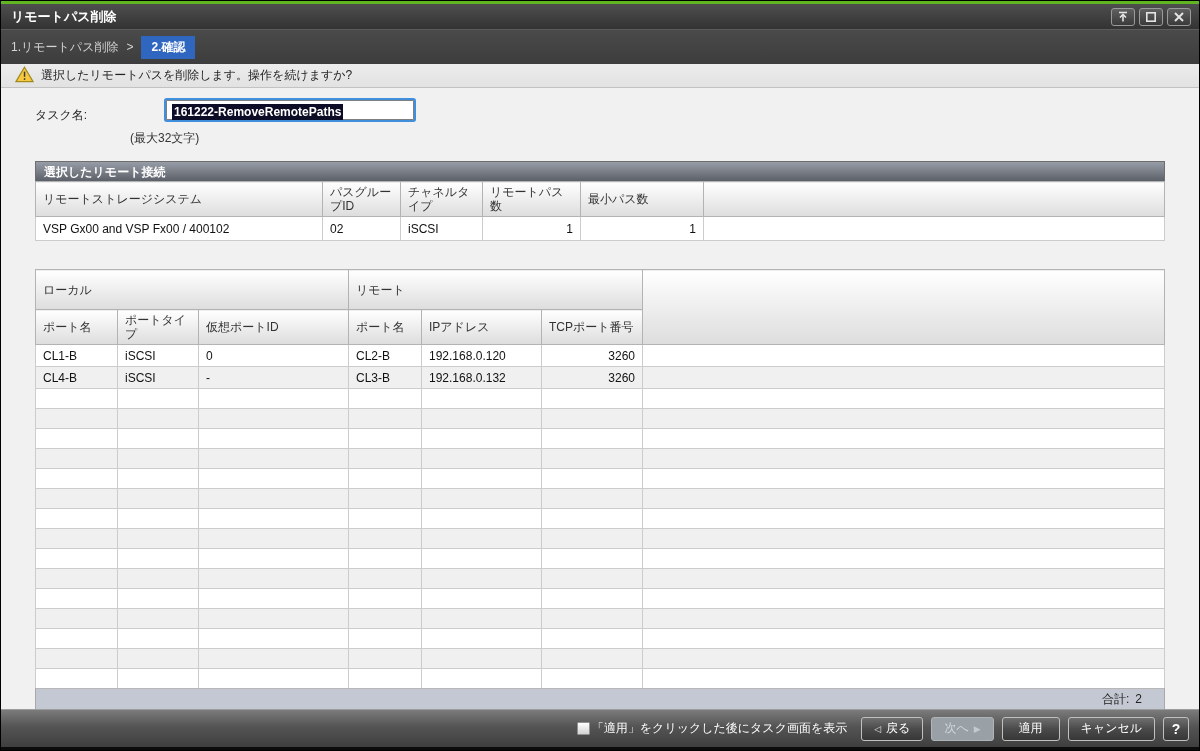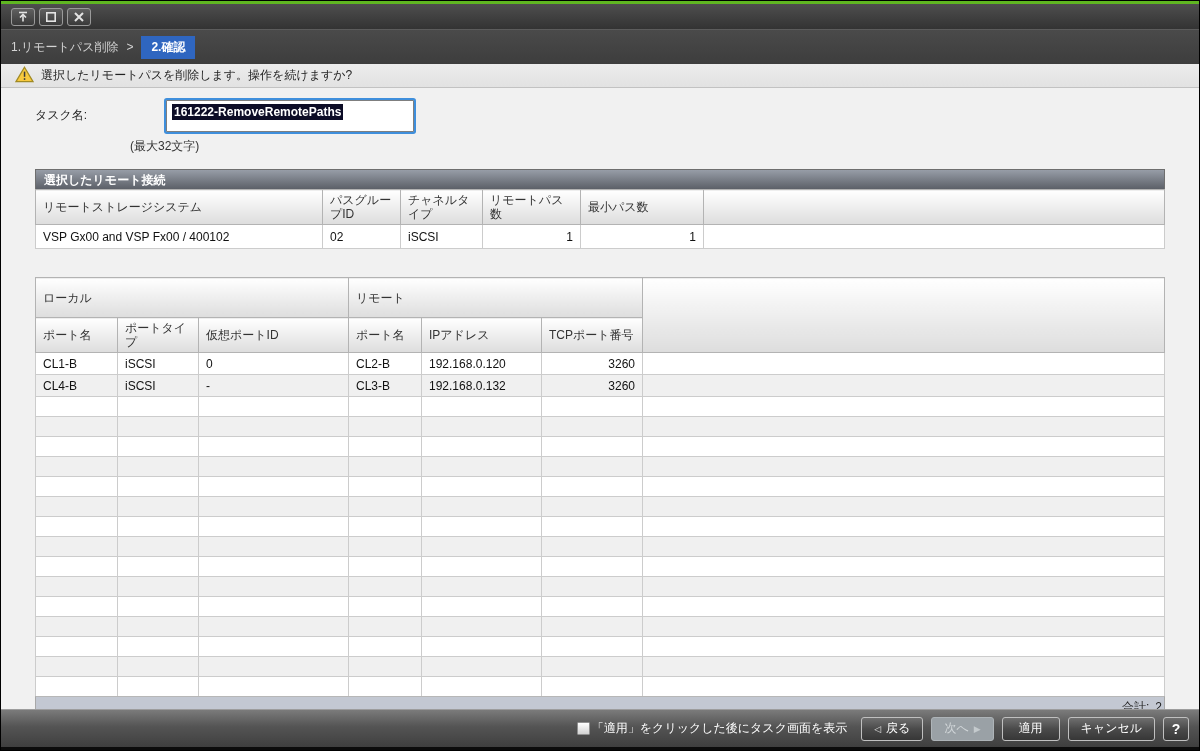--- a/index.html
+++ b/index.html
@@ -50,21 +50,21 @@
   }
 
   
   .content{ flex:1; background:#f1f1f1; padding:8px 34px 0 34px; overflow:hidden; }
 
   .task-row{ display:flex; margin-top:4px;gap:36px; }
   .task-label{ width:95px; font-size:12px; color:#222; padding-top:7px; }
   .task-input{
     width:248px; background:#fff; border:1px solid #7f7f7f;
     box-shadow:0 0 0 2px #3f8fdc; border-radius:1px;
-    padding:4px 5px; font-size:12px; height:32px; cursor:text;
+    padding:4px 5px; font-size:12px; height:20px; cursor:text;
   }
   .task-input .sel{
     background:var(--selection-bg,#0c0c26); color:#fff; font-weight:bold;
     padding:1px 2px; white-space:nowrap;
   }
   .task-hint{ margin:6px 0 0 95px; font-size:12px; color:#333; }
 
   
   .section{ margin-top:14px; }
   .section-2{ margin-top:28px; }
@@ -91,21 +91,21 @@
   .t2 th.group{ height:40px; }
   .t2 th.sub{ height:25px; }
   .t2 td{ height:22px; }
   .t2 tr.empty td{ height:20px; }
   tbody tr:nth-child(even) td{ background:#f0f0f0; }
   .num{ text-align:right; }
   .table-footer{
     width:1130px; height:22px; background:var(--table-footer,#c3c8d2);
     border:1px solid #a8a8a8; border-top:1px solid #b7b7b7; margin-top:-1px;
     display:flex; align-items:center; justify-content:flex-end; gap:6px;
-    font-size:12px; color:#222; padding:0 2px;
+    font-size:12px; color:#222; padding:0 22px;
   }
 
   
   .toolbar{
     height:38px; background:linear-gradient(#7b7b7b,#545454 45%,#3f3f3f);
     border-top:1px solid #9d9d9d;
     display:flex; align-items:center; justify-content:flex-end;
     gap:8px; padding:0 10px;
   }
   .bottom-strip{ height:3px; background:#0c0c0c; }
@@ -129,20 +129,21 @@
   .btn.disabled .tri{ color:#c4cacd; }
   .btn-help{ min-width:26px; width:26px; padding:0; font-weight:bold; font-size:14px; }
 </style>
 </head>
 <body>
 
 <div class="window">
   <div class="green-bar"></div>
 
   <div class="titlebar">
+    <span class="title">リモートパス削除</span>
     <span class="win-controls">
       <span class="win-btn">
         <span>
             <svg width="12" height="12" viewBox="0 0 12 12">
               <path d="M2 1.5 H10" stroke="#e4e4e4" stroke-width="1.6" fill="none"></path>
               <path d="M6 10.5 V4" stroke="#e4e4e4" stroke-width="1.6" fill="none"></path>
               <path d="M3 6.5 L6 3.5 L9 6.5" stroke="#e4e4e4" stroke-width="1.6" fill="none"></path>
             </svg>
           </span>
       </span>

